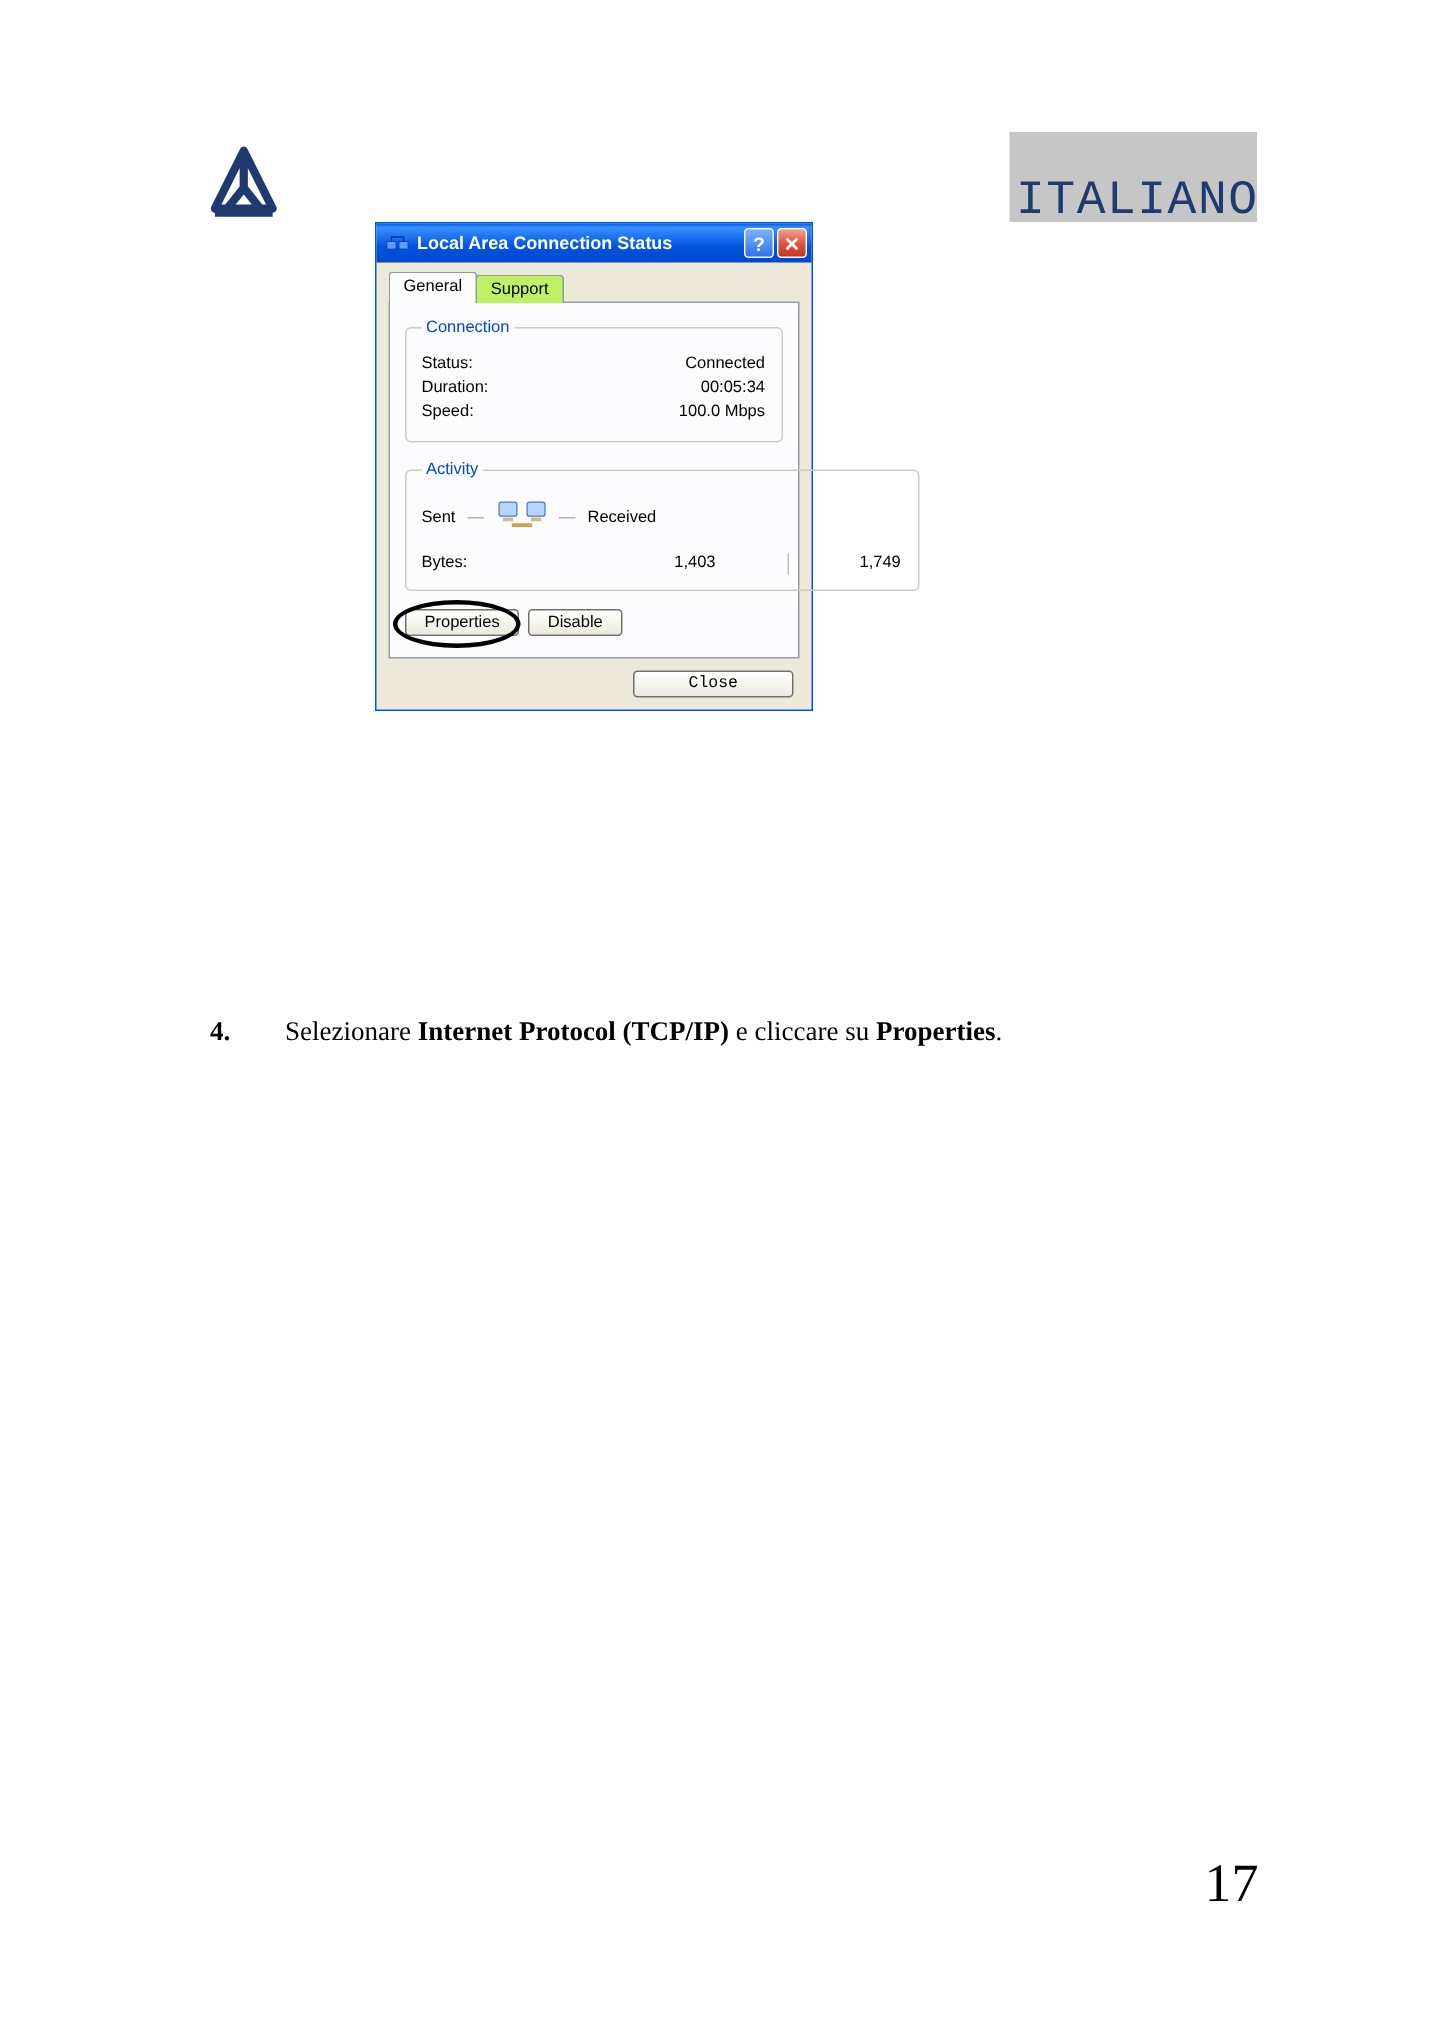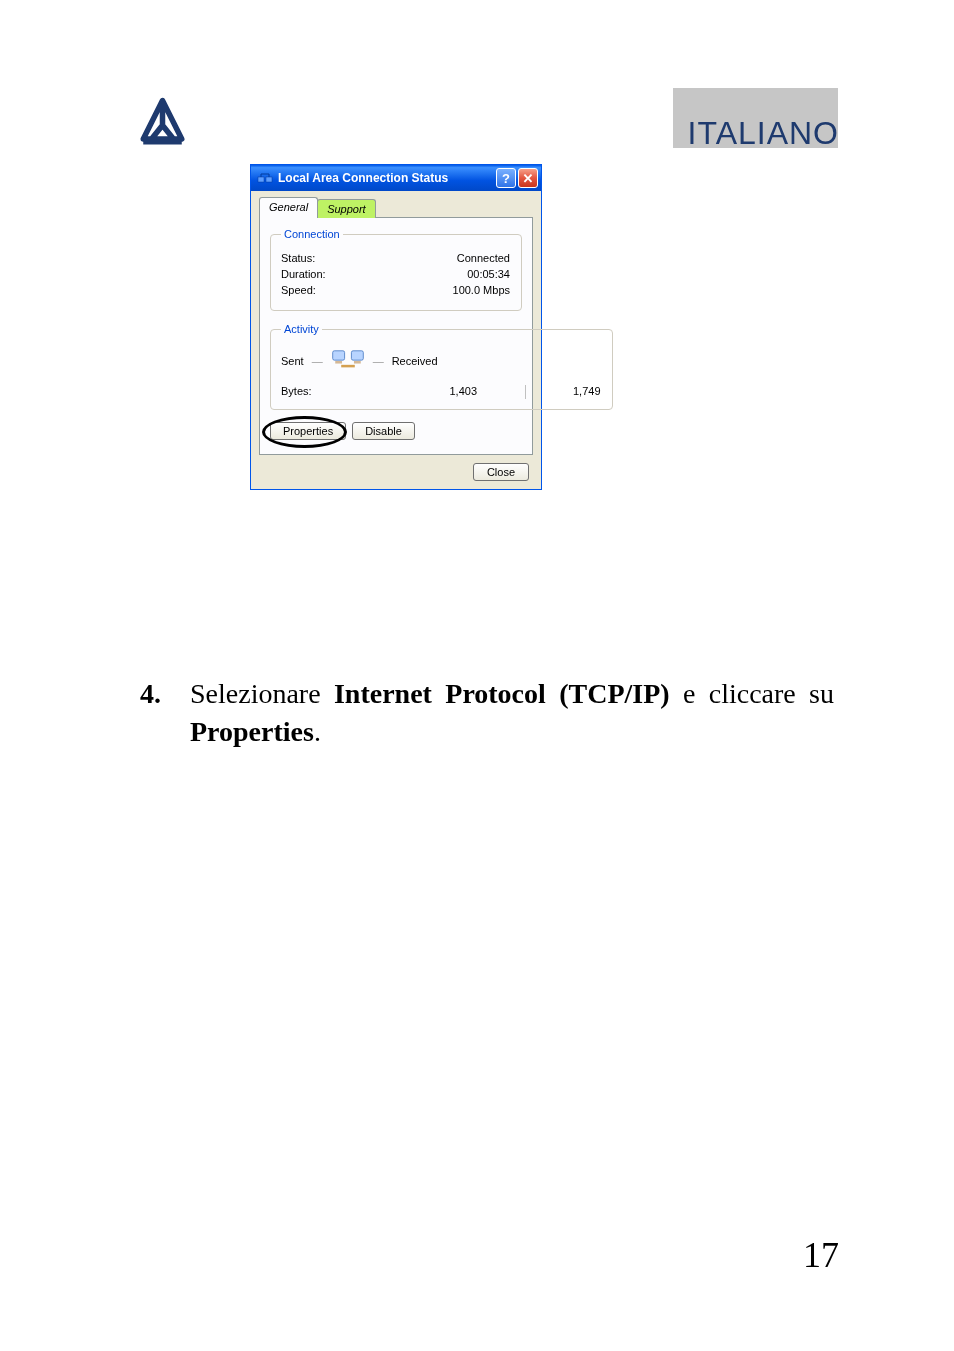--- a/index.html
+++ b/index.html
@@ -14,37 +14,37 @@
       position: absolute;
       top: 95px;
       left: 135px;
       width: 55px;
       height: 55px;
     }
     .language-label {
       position: absolute;
       top: 115px;
       right: 115px;
-      font-family: Liberation Sans, sans-serif;
+      font-family: Liberation Mono, monospace;
       font-size: 32px;
       color: #1e3a6e;
       letter-spacing: 1px;
     }
     .gray-bar {
       position: absolute;
       top: 88px;
       left: 673px;
       width: 165px;
       height: 60px;
       background: #c6c6c6;
       z-index: -1;
     }
     .dialog {
       position: absolute;
-      top: 164px;
+      top: 148px;
       left: 250px;
       width: 292px;
       background: #ece9d8;
       border: 1px solid #0055ea;
       font-family: Tahoma, Arial, sans-serif;
       font-size: 11px;
     }
     .titlebar {
       height: 26px;
       background: linear-gradient(to bottom, #0058e6, #3a8fff 10%, #0153e1 60%, #0048c8);
@@ -87,21 +87,20 @@
       color: #fff;
     }
     .dialog-body {
       padding: 6px 8px 8px 8px;
     }
     .tabs {
       display: flex;
       margin-bottom: -1px;
       position: relative;
       z-index: 2;
-      font-style: italic;
     }
     .tab {
       padding: 3px 9px;
       border: 1px solid #919b9c;
       border-bottom: none;
       border-radius: 3px 3px 0 0;
       background: #bef264;
       margin-right: -1px;
       font-size: 11px;
     }
@@ -184,21 +183,21 @@
     .close-row {
       display: flex;
       justify-content: flex-end;
       padding: 8px 4px 0 0;
     }
     .body-text {
       position: absolute;
       top: 675px;
       left: 140px;
       right: 115px;
-      font-size: 28px;
+      font-size: 18px;
       line-height: 1.35;
     }
     .body-text .num {
       font-weight: bold;
       display: inline-block;
       width: 50px;
       vertical-align: top;
     }
     .body-text .txt {
       display: inline-block;
@@ -289,21 +288,21 @@
       </fieldset>
 
       <div class="btn-row" style="position:relative;">
         <button class="win-btn">Properties</button>
         <button class="win-btn">Disable</button>
         <div class="highlight-ellipse" style="top:-6px; left:-8px; width:85px; height:32px;"></div>
       </div>
 
     </div>
     <div class="close-row">
-      <button class="win-btn" style="padding:2px 13px;">Close</button>
+      <button class="win-btn" style="padding:2px 36px;font-family:Liberation Mono, monospace;">Close</button>
     </div>
   </div>
 </div>
 
 <div class="body-text">
   <span class="num">4.</span><span class="txt"><span>Selezionare </span><b>Internet Protocol (TCP/IP)</b><span> e cliccare su </span><b>Properties</b><span>.</span></span>
 </div>
 
 <div class="page-num">17</div>
 

